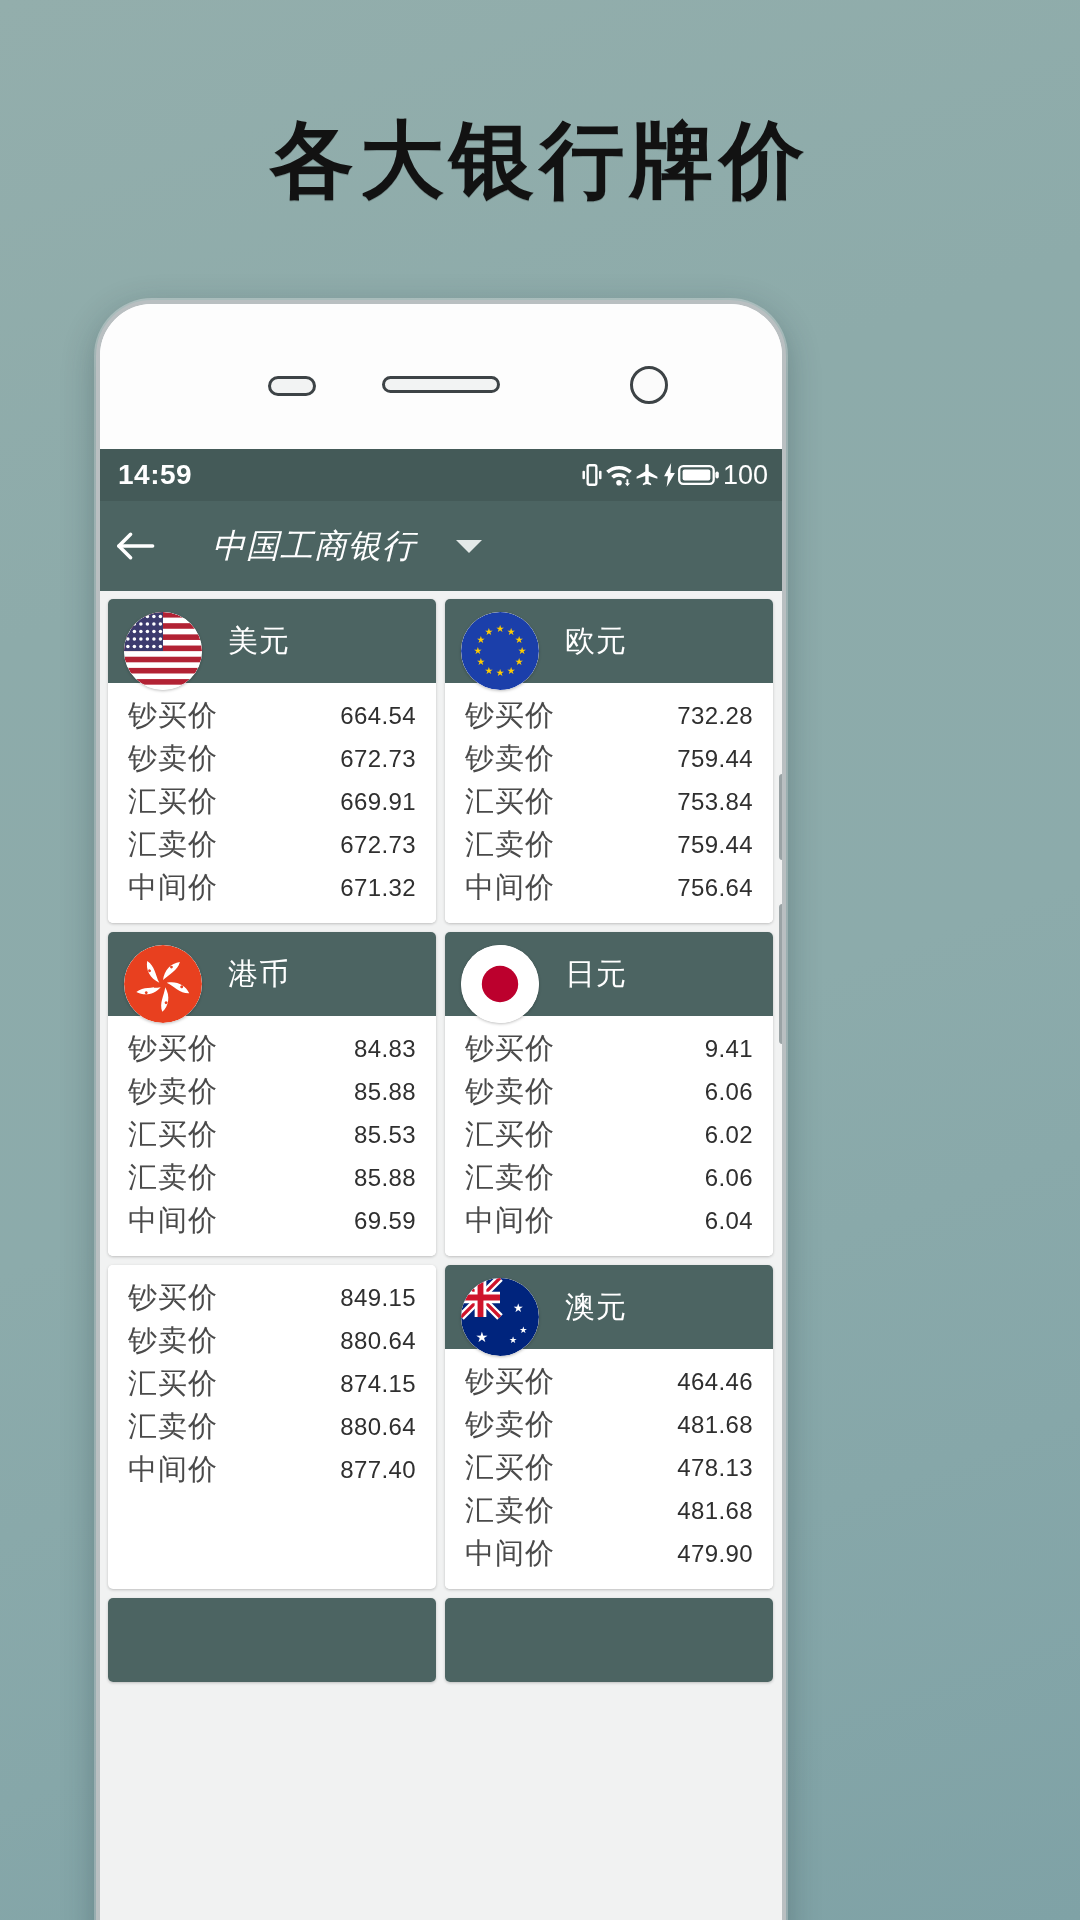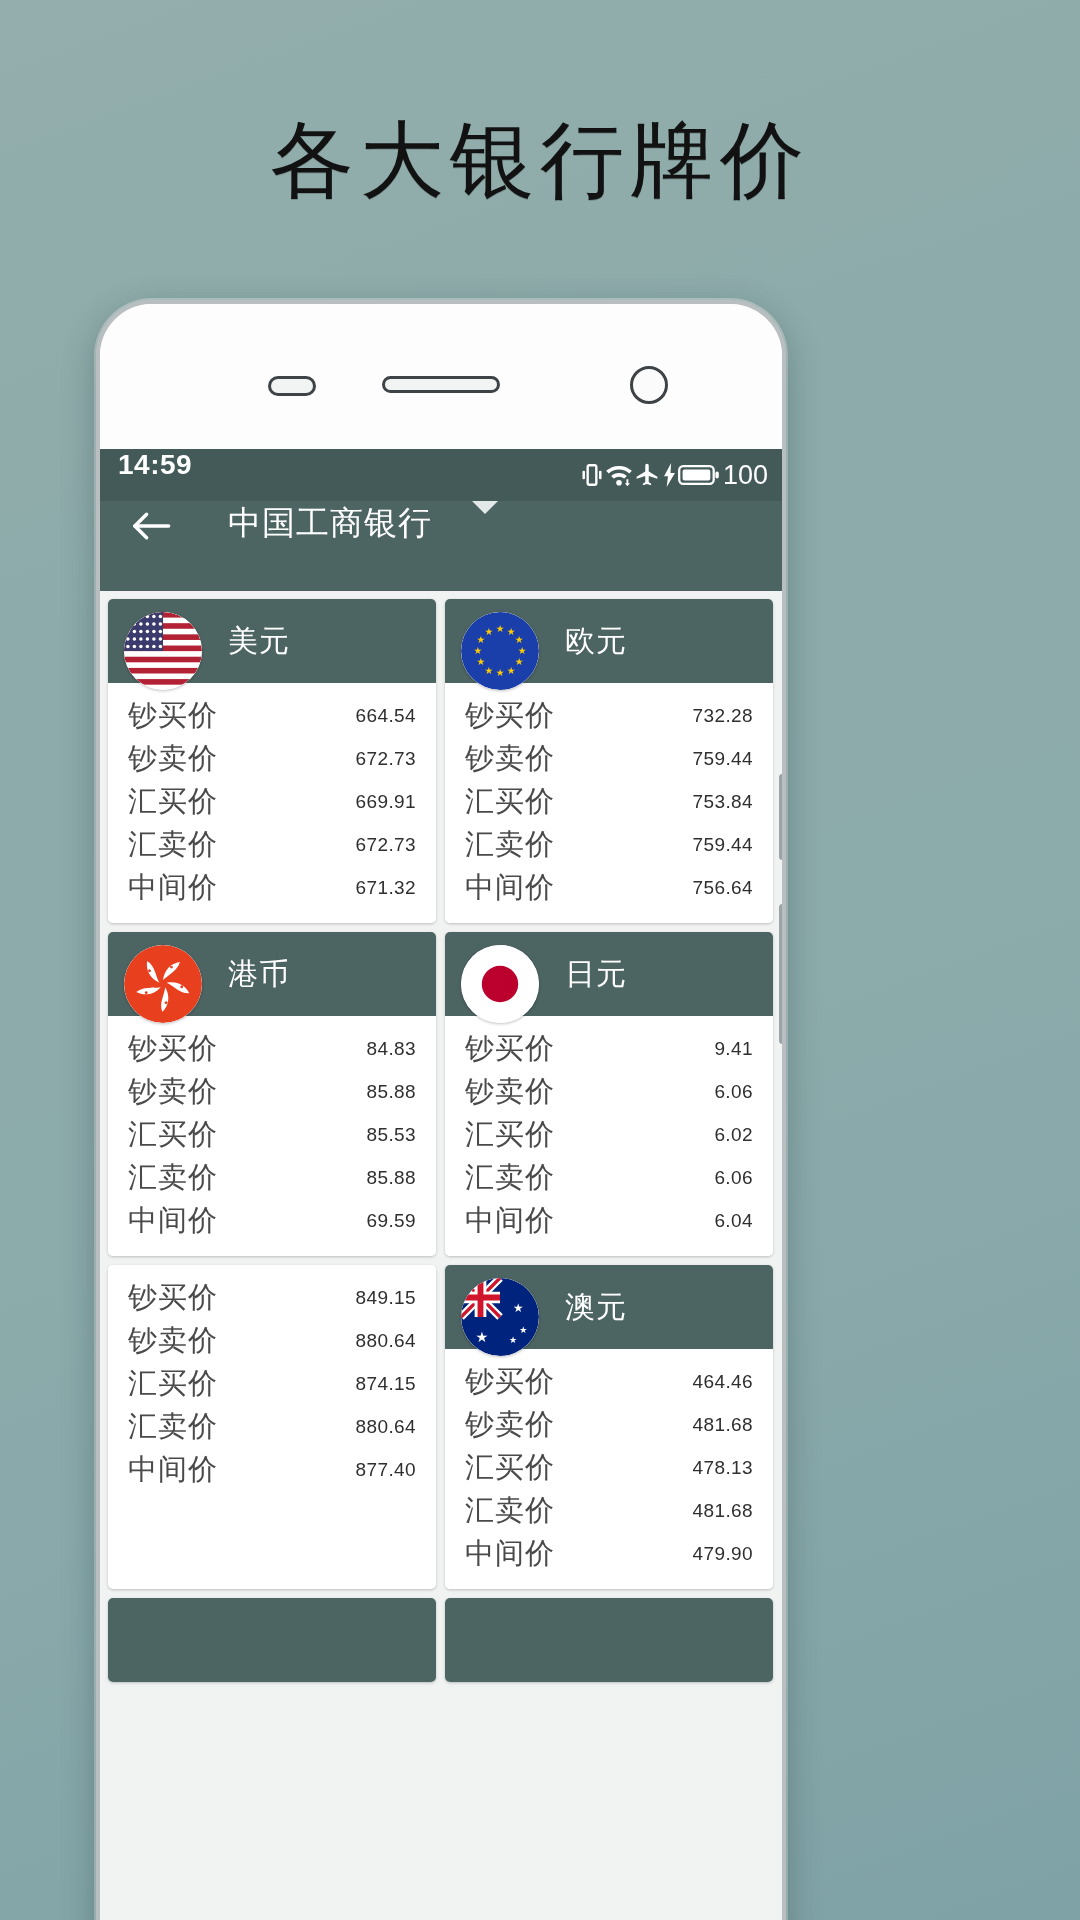--- a/index.html
+++ b/index.html
@@ -8,21 +8,21 @@
     font-family:"Liberation Sans","DejaVu Sans",sans-serif;
     background:linear-gradient(160deg,#93aeac 0%,#8dabaa 28%,#8cabab 55%,#86a7a9 78%,#7fa2a6 100%);
     position:relative;
   }
 
   
   .poster-title{
     position:absolute; top:112px; left:0; width:1080px;
     text-align:center;
     font-family:"DejaVu Serif","Liberation Serif",serif;
-    font-size:84px; font-weight:400; color:#121212;
+    font-size:84px; font-weight:700; color:#121212;
     letter-spacing:6px; line-height:1.15;
     text-shadow:0 1px 0 rgba(0,0,0,.18);
   }
 
   
   .phone{
     position:absolute; left:96px; top:300px;
     width:690px; height:1680px;
     background:#fdfdfd;
     border:4px solid #b9bfc1;
@@ -59,33 +59,34 @@
 
   .screen{
     width:100%; height:calc(100% - 145px);
     background:#f1f2f2; overflow:hidden;
     display:flex; flex-direction:column;
   }
 
   
   .statusbar{
     flex:0 0 auto; height:52px; background:#445a58;
-    display:flex; padding:0 14px 0 18px;
+    display:flex; align-items:center; padding:0 14px 0 18px;
     color:#ffffff;
   }
   .sb-time{ font-size:28px; font-weight:700; letter-spacing:.5px; }
   .sb-right{ margin-left:auto; display:flex; align-items:center; }
   .sb-icon{ display:flex; align-items:center; }
   .sb-batt-num{ font-size:27px; font-weight:500; margin-left:3px; }
 
   
   .appbar{
     flex:0 0 auto; height:90px; background:#4c6462;
-    display:flex; padding:0 26px;
+    display:flex; align-items:center; padding:0 10px;
     position:relative;
+    font-style:italic;
   }
   .appbar-back{ width:50px; height:50px; display:flex; align-items:center; justify-content:center; }
   .appbar-title{
     color:#ffffff; font-size:33px; font-weight:400;
     margin-left:52px; letter-spacing:1px;
   }
   .appbar-caret{
     margin-left:40px;
     width:0;height:0;
     border-left:13px solid transparent;
@@ -122,21 +123,21 @@
   .flag svg{ display:block; width:100%; height:100%; }
   .card-cur{
     color:#ffffff; font-size:30px; margin-left:26px; letter-spacing:1px;
   }
   .card-body{ padding:11px 20px 14px 20px; background:#fff; }
   .rate-row{
     display:flex; align-items:center; justify-content:space-between;
     height:43px;
   }
   .rate-label{ font-size:29px; color:#4a4a4a; letter-spacing:1px; }
-  .rate-value{ font-size:19px; color:#2f2f2f; letter-spacing:.4px; }
+  .rate-value{ font-size:24px; color:#2f2f2f; letter-spacing:.4px; }
 </style>
 </head>
 <body>
 
 <div class="poster-title">各大银行牌价</div>
 
 <div class="phone">
 
   <div class="side-btn b1"></div>
   <div class="side-btn b2"></div>

